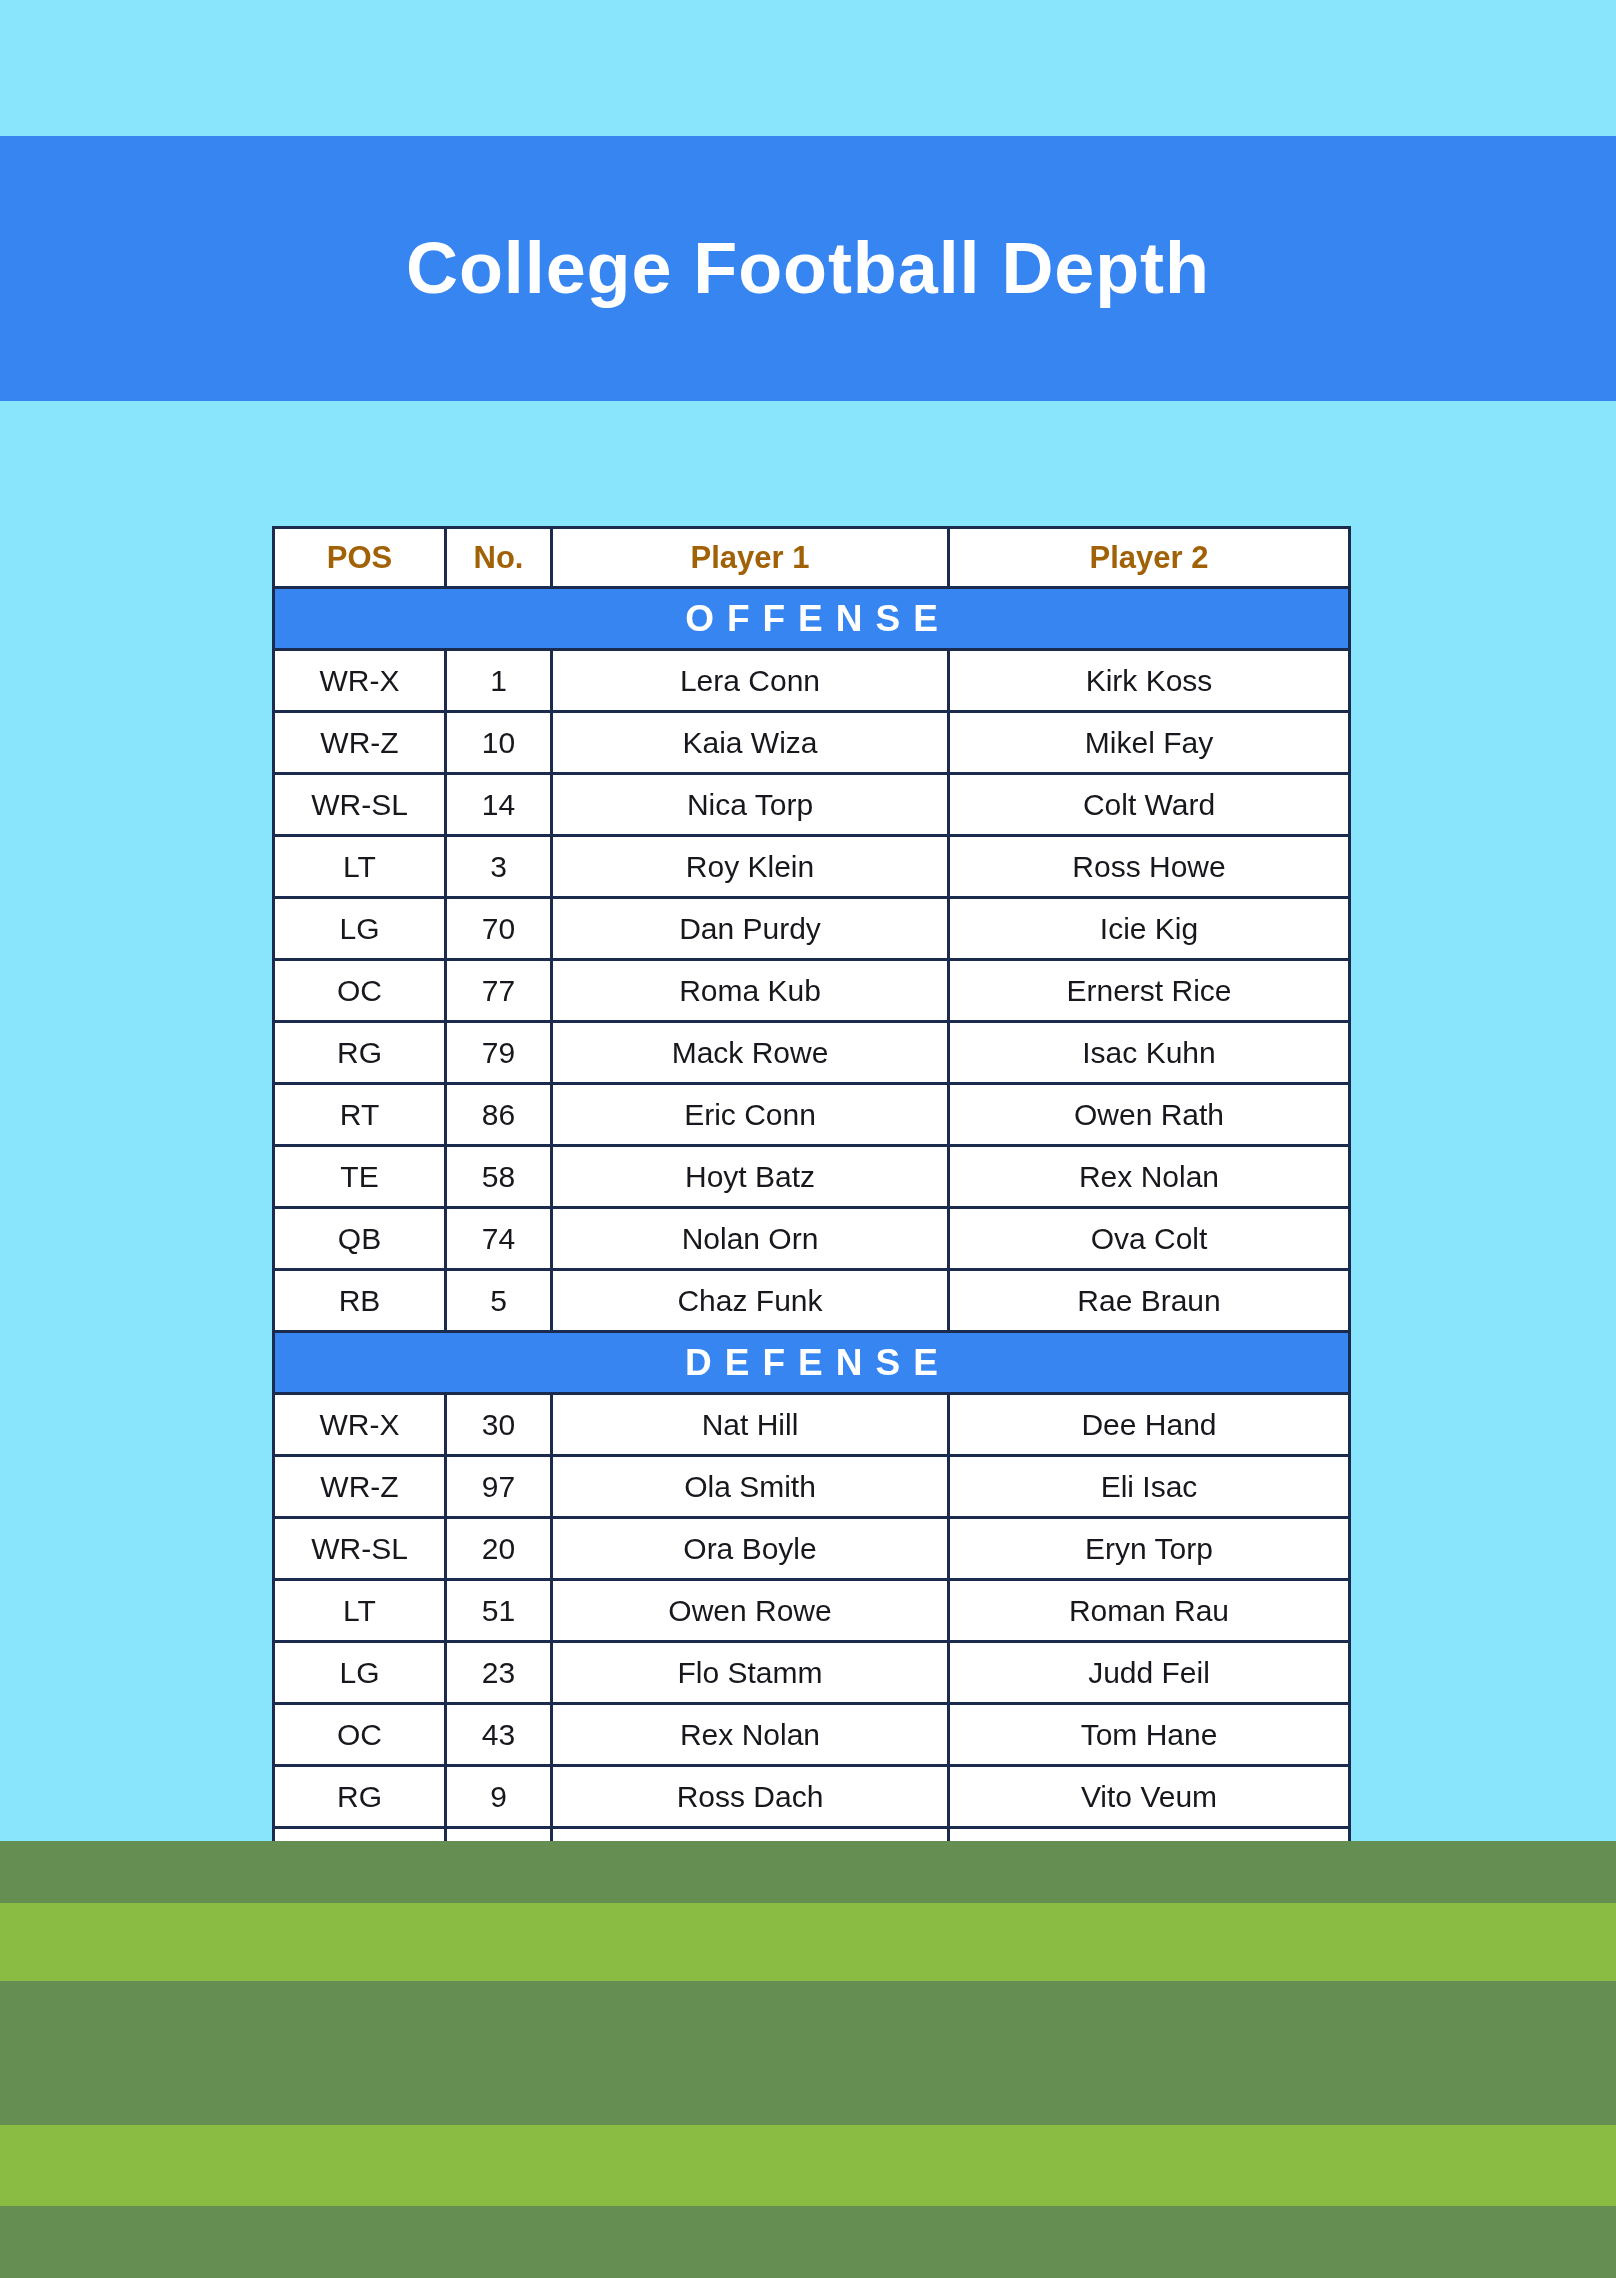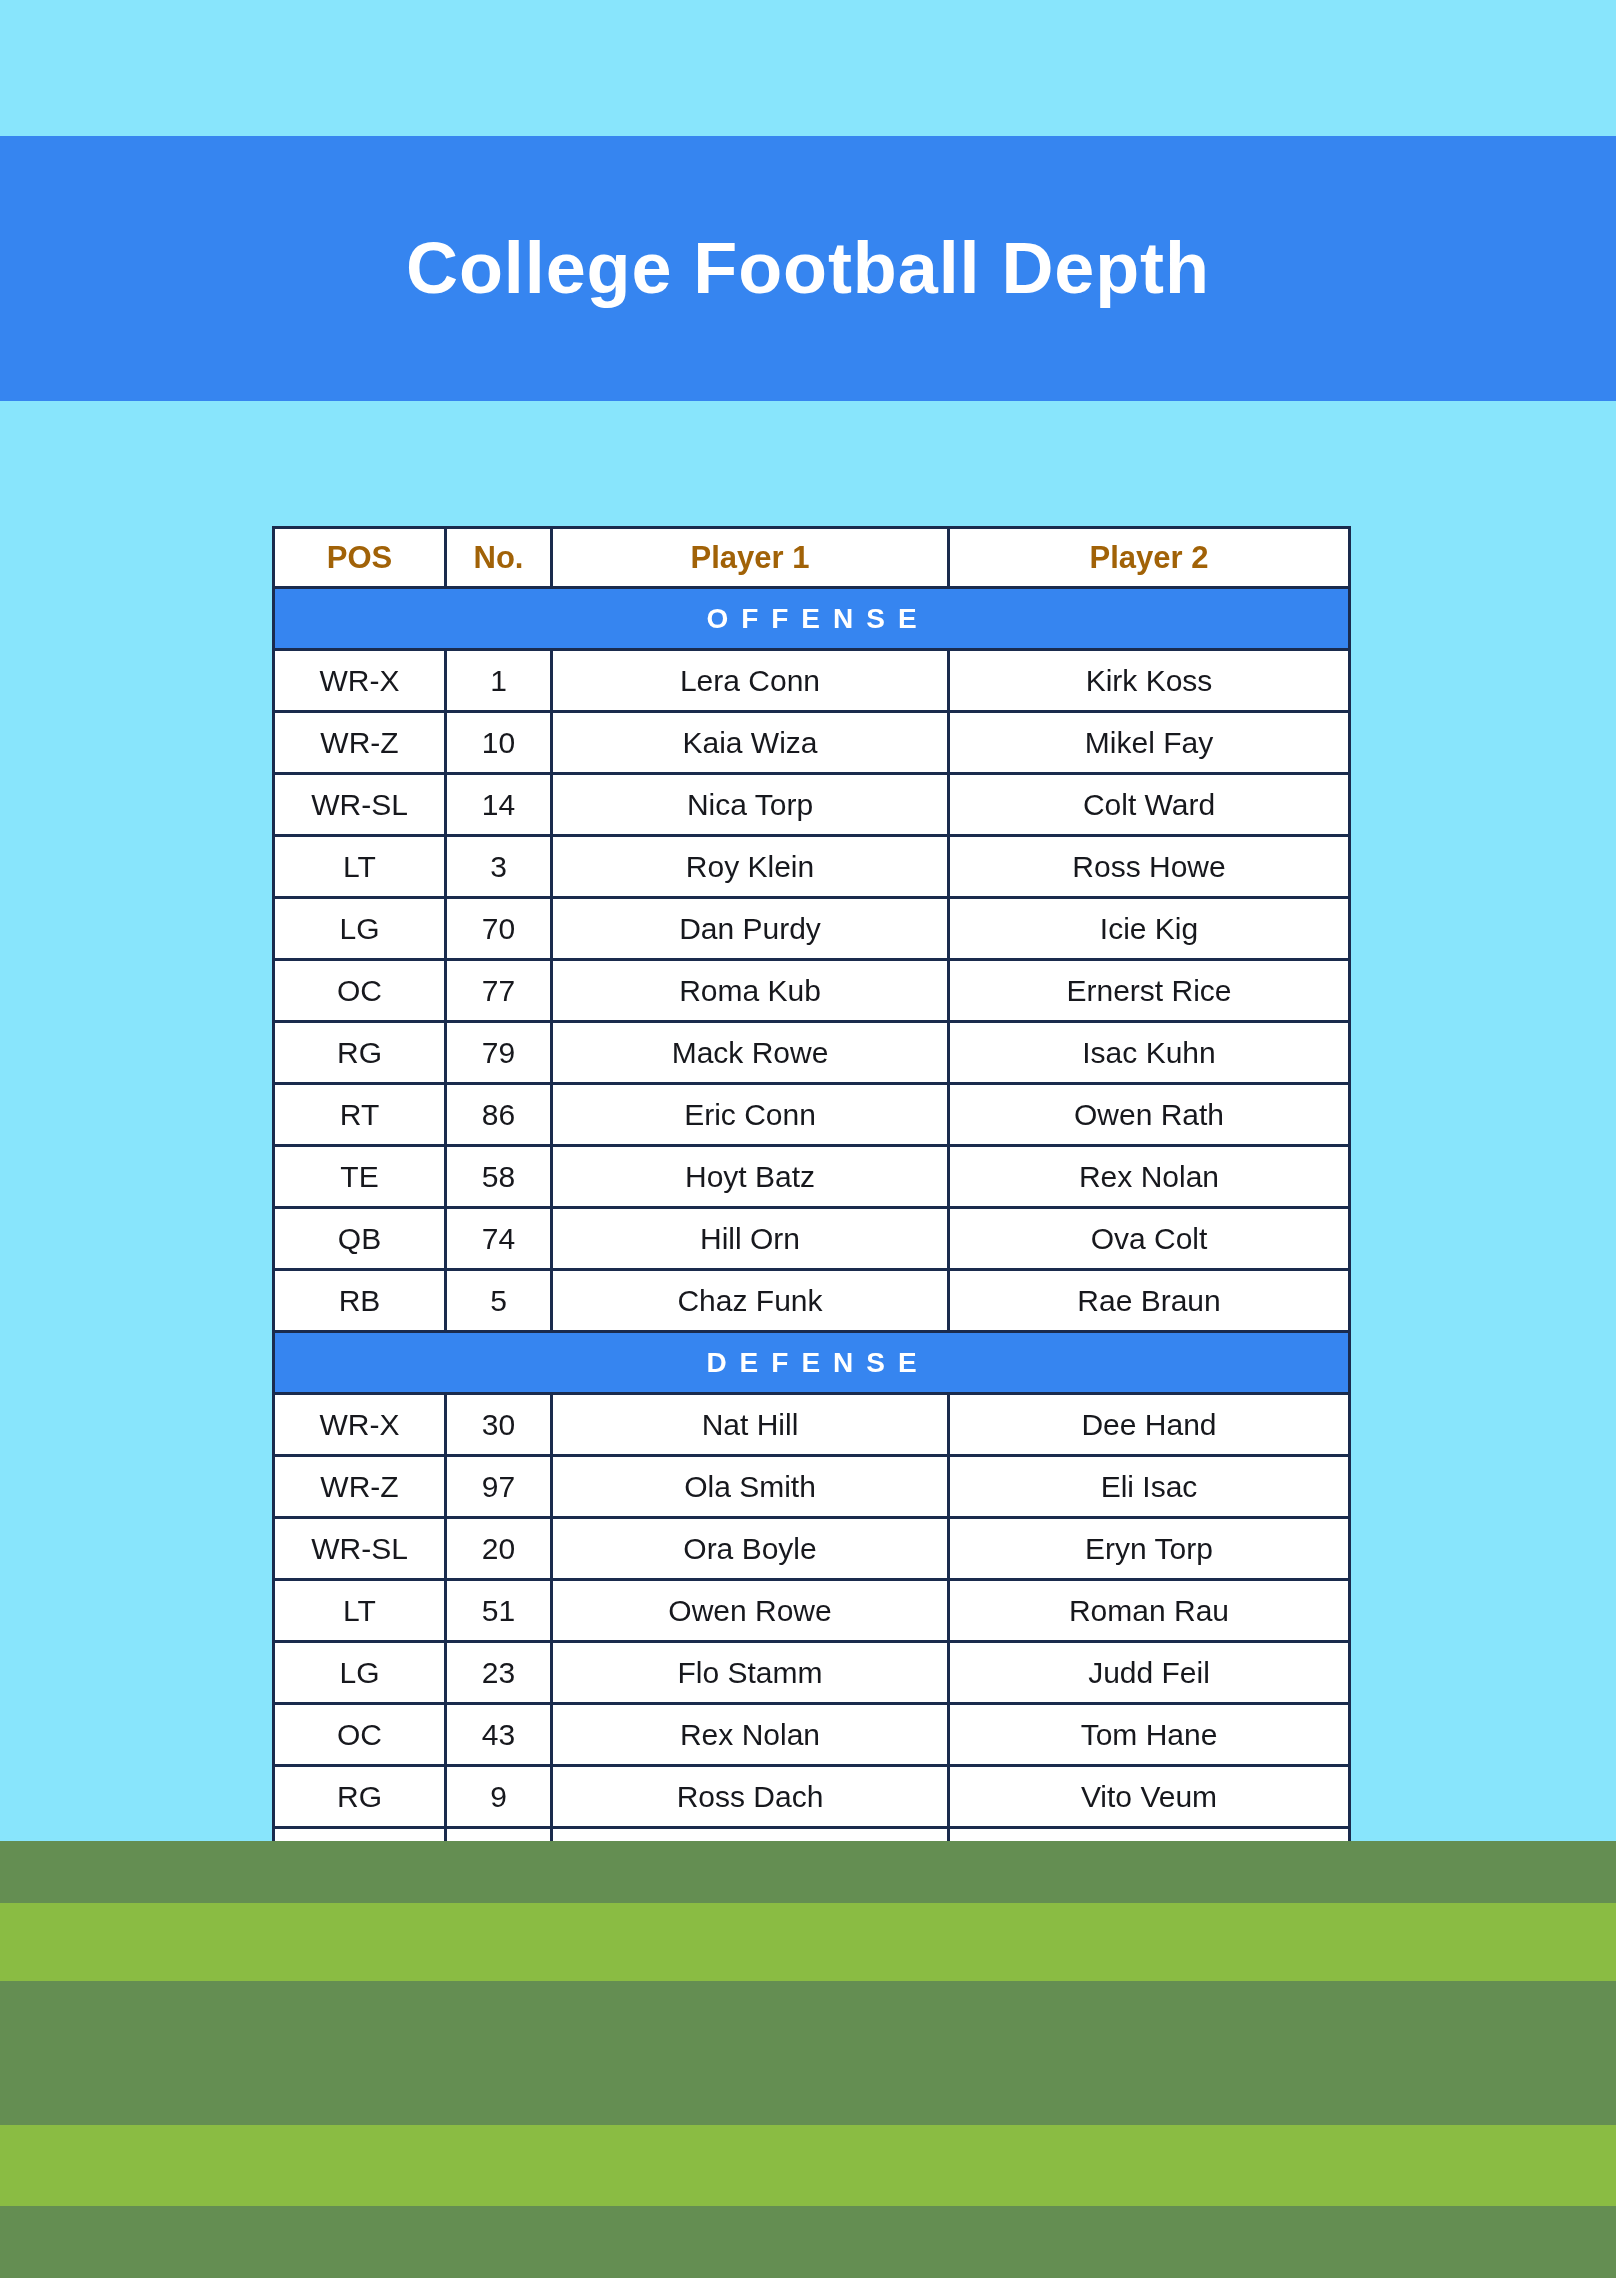--- a/index.html
+++ b/index.html
@@ -79,21 +79,21 @@
     height: 57px;
     font-size: 30px;
     font-weight: 400;
     color: #17181d;
     background: #ffffff;
   }
   table.depth-chart td.section {
     background: #3685f0;
     color: #ffffff;
     font-weight: 700;
-    font-size: 28px;
+    font-size: 37px;
     letter-spacing: 13px;
     text-indent: 13px;
   }
   .col-pos { width: 172px; }
   .col-no  { width: 106px; }
   .col-p1  { width: 397px; }
   .col-p2  { width: 401px; }
 </style>
 </head>
 <body>
@@ -173,21 +173,21 @@
         </tr>
         <tr>
           <td>TE</td>
           <td>58</td>
           <td>Hoyt Batz</td>
           <td>Rex Nolan</td>
         </tr>
         <tr>
           <td>QB</td>
           <td>74</td>
-          <td>Hill Orn</td>
+          <td>Nolan Orn</td>
           <td>Ova Colt</td>
         </tr>
         <tr>
           <td>RB</td>
           <td>5</td>
           <td>Chaz Funk</td>
           <td>Rae Braun</td>
         </tr>
         <tr>
           <td colspan="4" class="section">DEFENSE</td>

